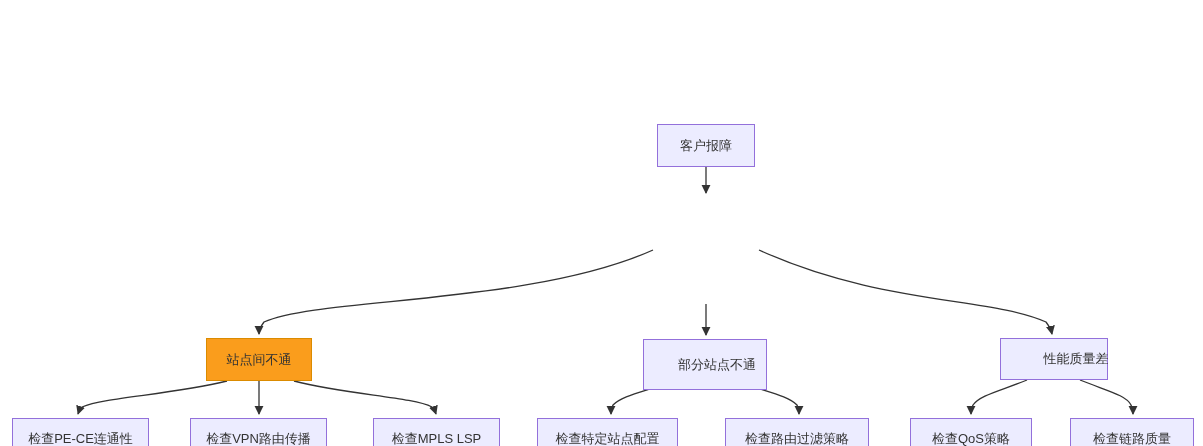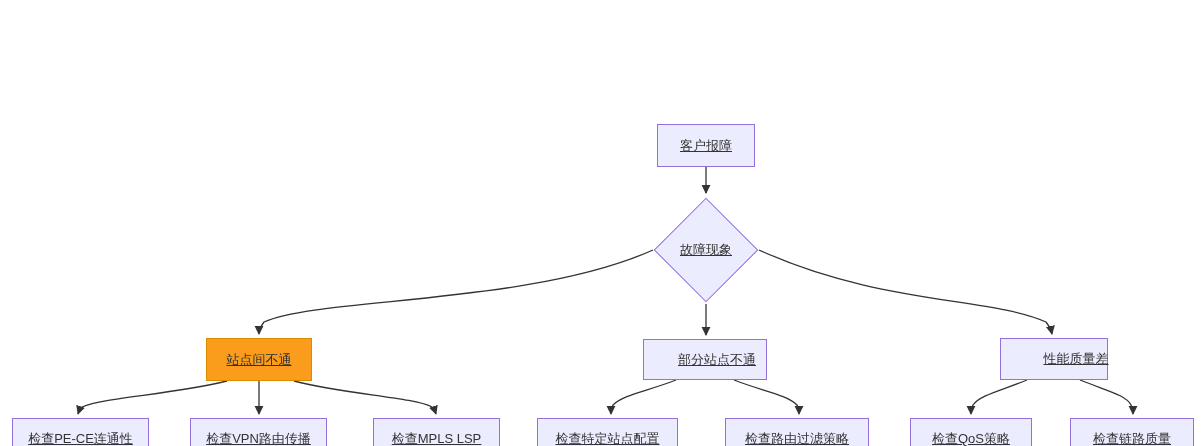--- a/index.html
+++ b/index.html
@@ -36,21 +36,20 @@
   .node {
     position: absolute;
     box-sizing: border-box;
     display: flex;
     align-items: center;
     justify-content: center;
     font-size: 13px;
     color: var(--text-color, #333333);
     text-align: left;
     white-space: nowrap;
-    text-decoration: underline;
   }
   .node.rect {
     background: var(--node-fill, #ECECFF);
     border: 1px solid var(--node-border, #9370DB);
   }
   .node.highlight {
     background: var(--highlight-fill, #FA9D1C);
     border: 1px solid var(--highlight-border, #DB8B00);
   }
   .node.diamond {
@@ -92,30 +91,26 @@
     <path class="edge" marker-end="url(#arrow)" d="M676,380 C648,391 622,395 613,405 C612,408 611,410 611,414"></path>
     <path class="edge" marker-end="url(#arrow)" d="M734,380 C762,391 788,395 797,405 C798,408 799,410 799,414"></path>
     <path class="edge" marker-end="url(#arrow)" d="M1027,380 C1000,391 980,395 973,405 C972,408 971,410 971,414"></path>
     <path class="edge" marker-end="url(#arrow)" d="M1080,380 C1107,391 1126,395 1131,405 C1132,408 1133,410 1133,414"></path>
   </svg>
 
   <div class="node rect" style="left:657px; top:124px; width:98px; height:43px;">
     <span class="label">客户报障</span>
   </div>
 
-  <div class="node diamond" style="left:653px; top:197px; width:106px; height:106px;">
-    <div class="diamond-shape"></div>
-    <span class="label">故障现象</span>
-  </div>
 
   <div class="node rect highlight" style="left:206px; top:338px; width:106px; height:43px;">
     <span class="label">站点间不通</span>
   </div>
 
-  <div class="node rect" style="left:643px; top:339px; width:124px; height:41px;padding-left:24px;">
+  <div class="node rect" style="left:643px; top:339px; width:124px; height:51px;padding-left:24px;">
     <span class="label">部分站点不通</span>
   </div>
 
   <div class="node rect" style="left:1000px; top:338px; width:108px; height:42px;padding-left:44px;">
     <span class="label">性能质量差</span>
   </div>
 
   <div class="node rect" style="left:12px; top:418px; width:137px; height:42px;">
     <span class="label">检查PE-CE连通性</span>
   </div>

